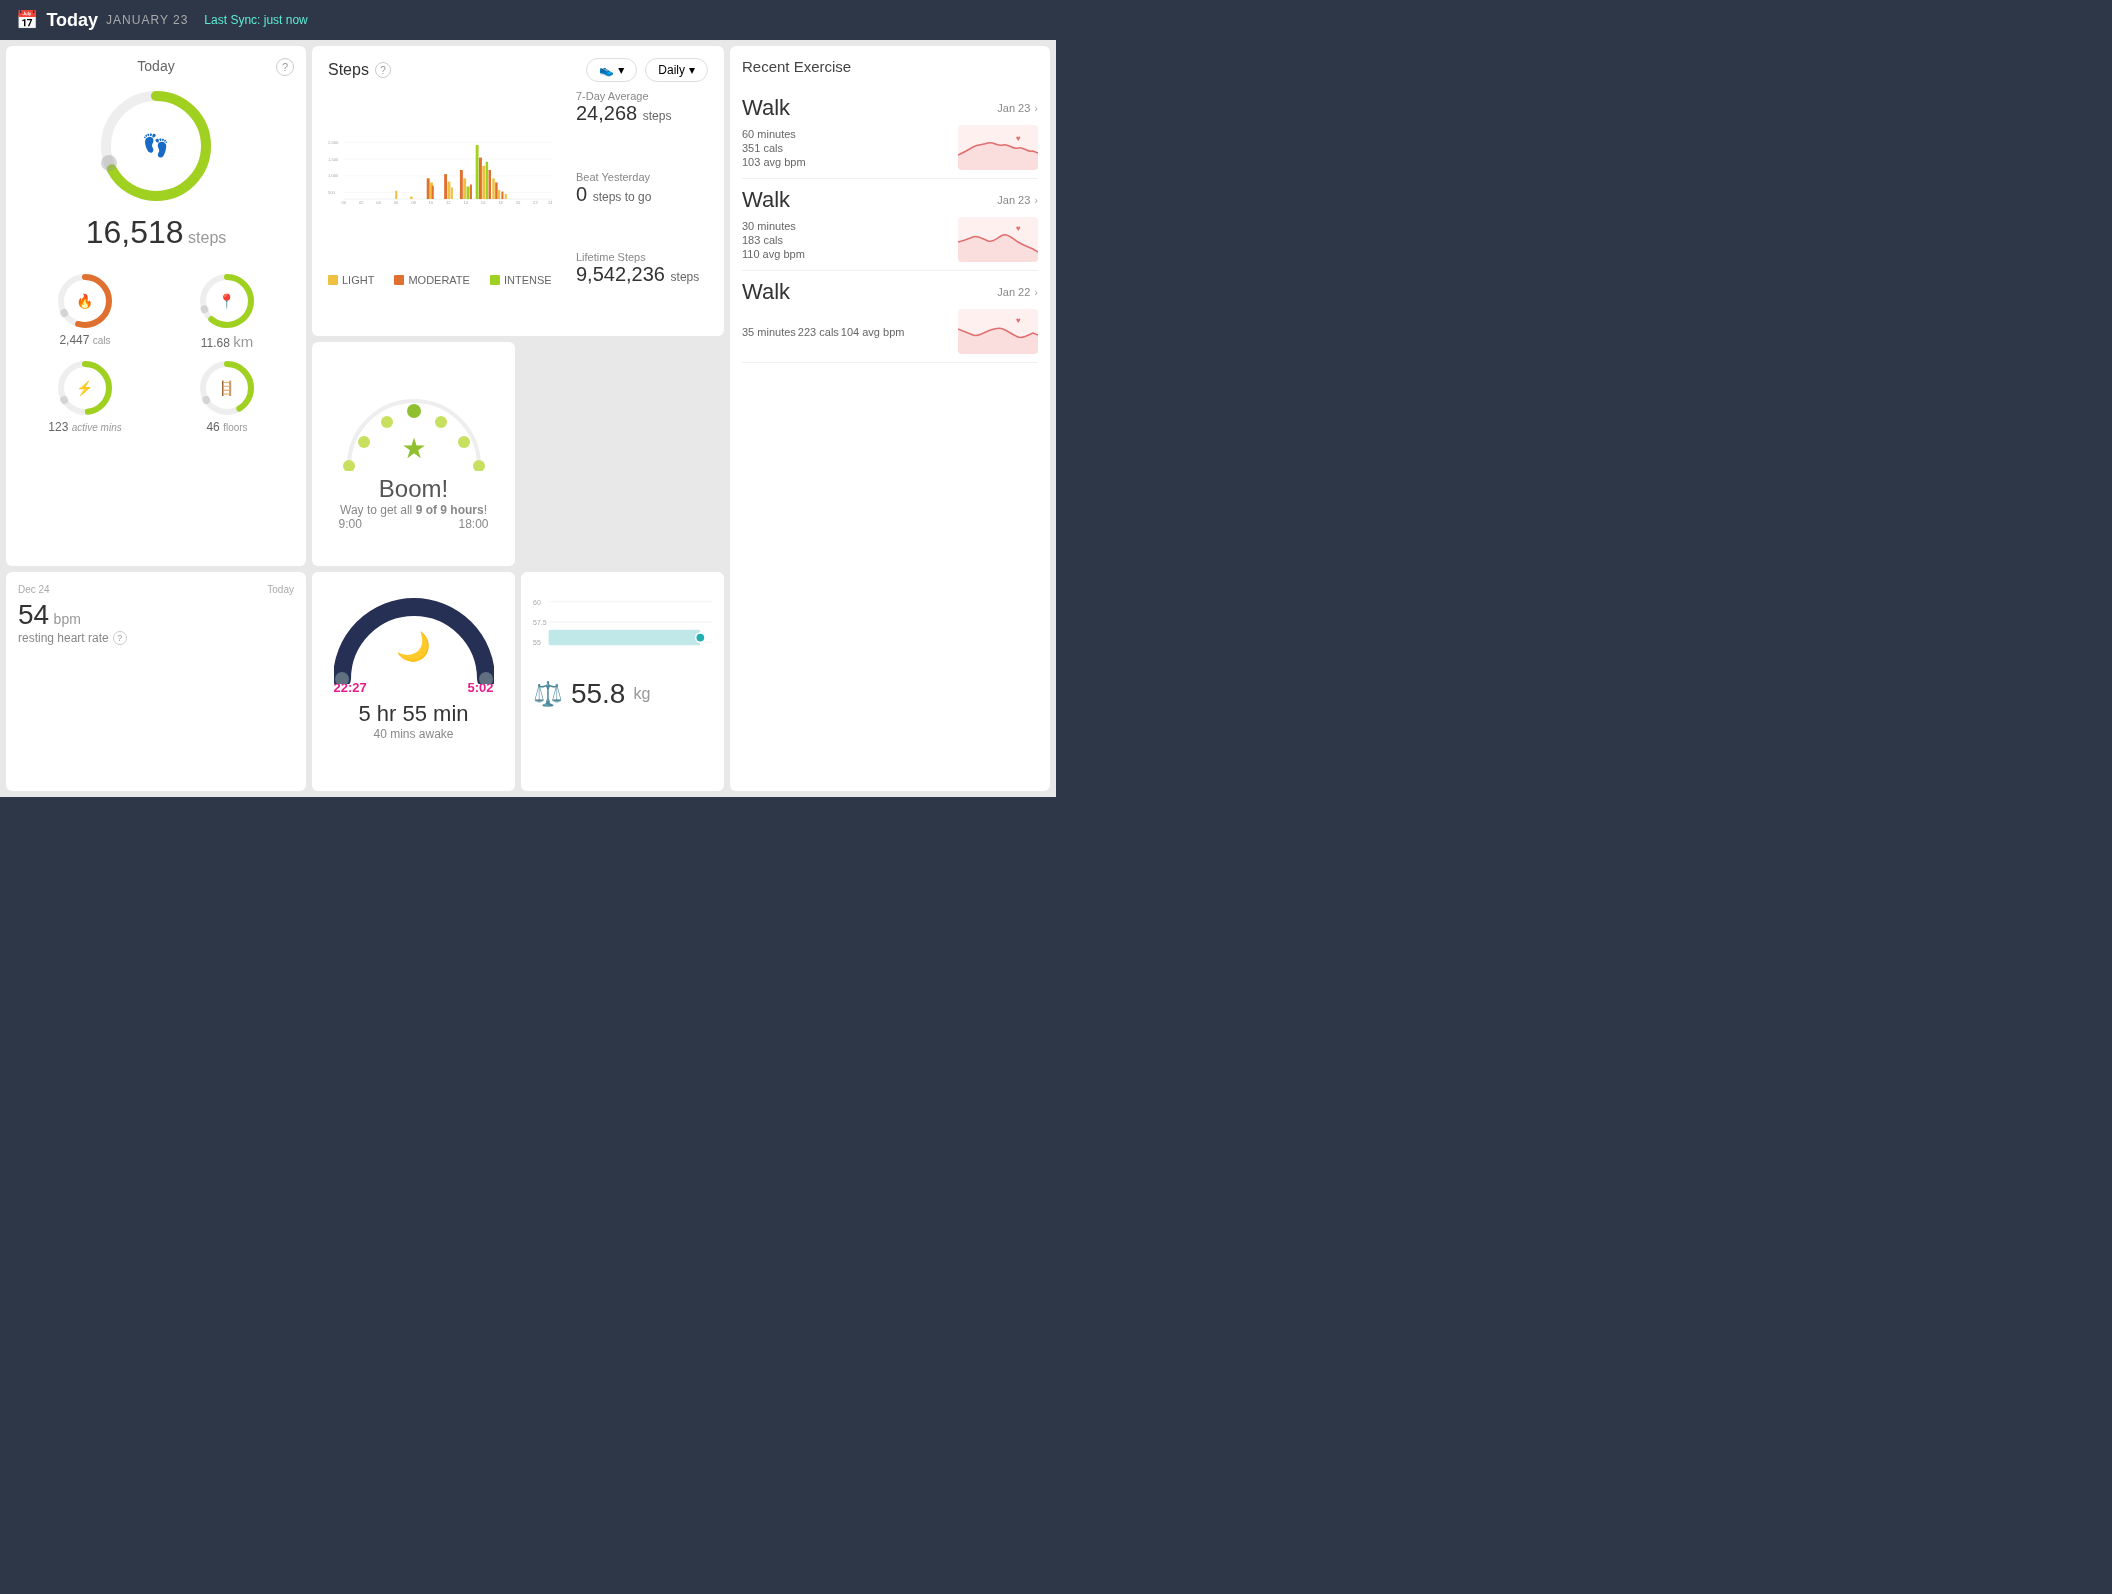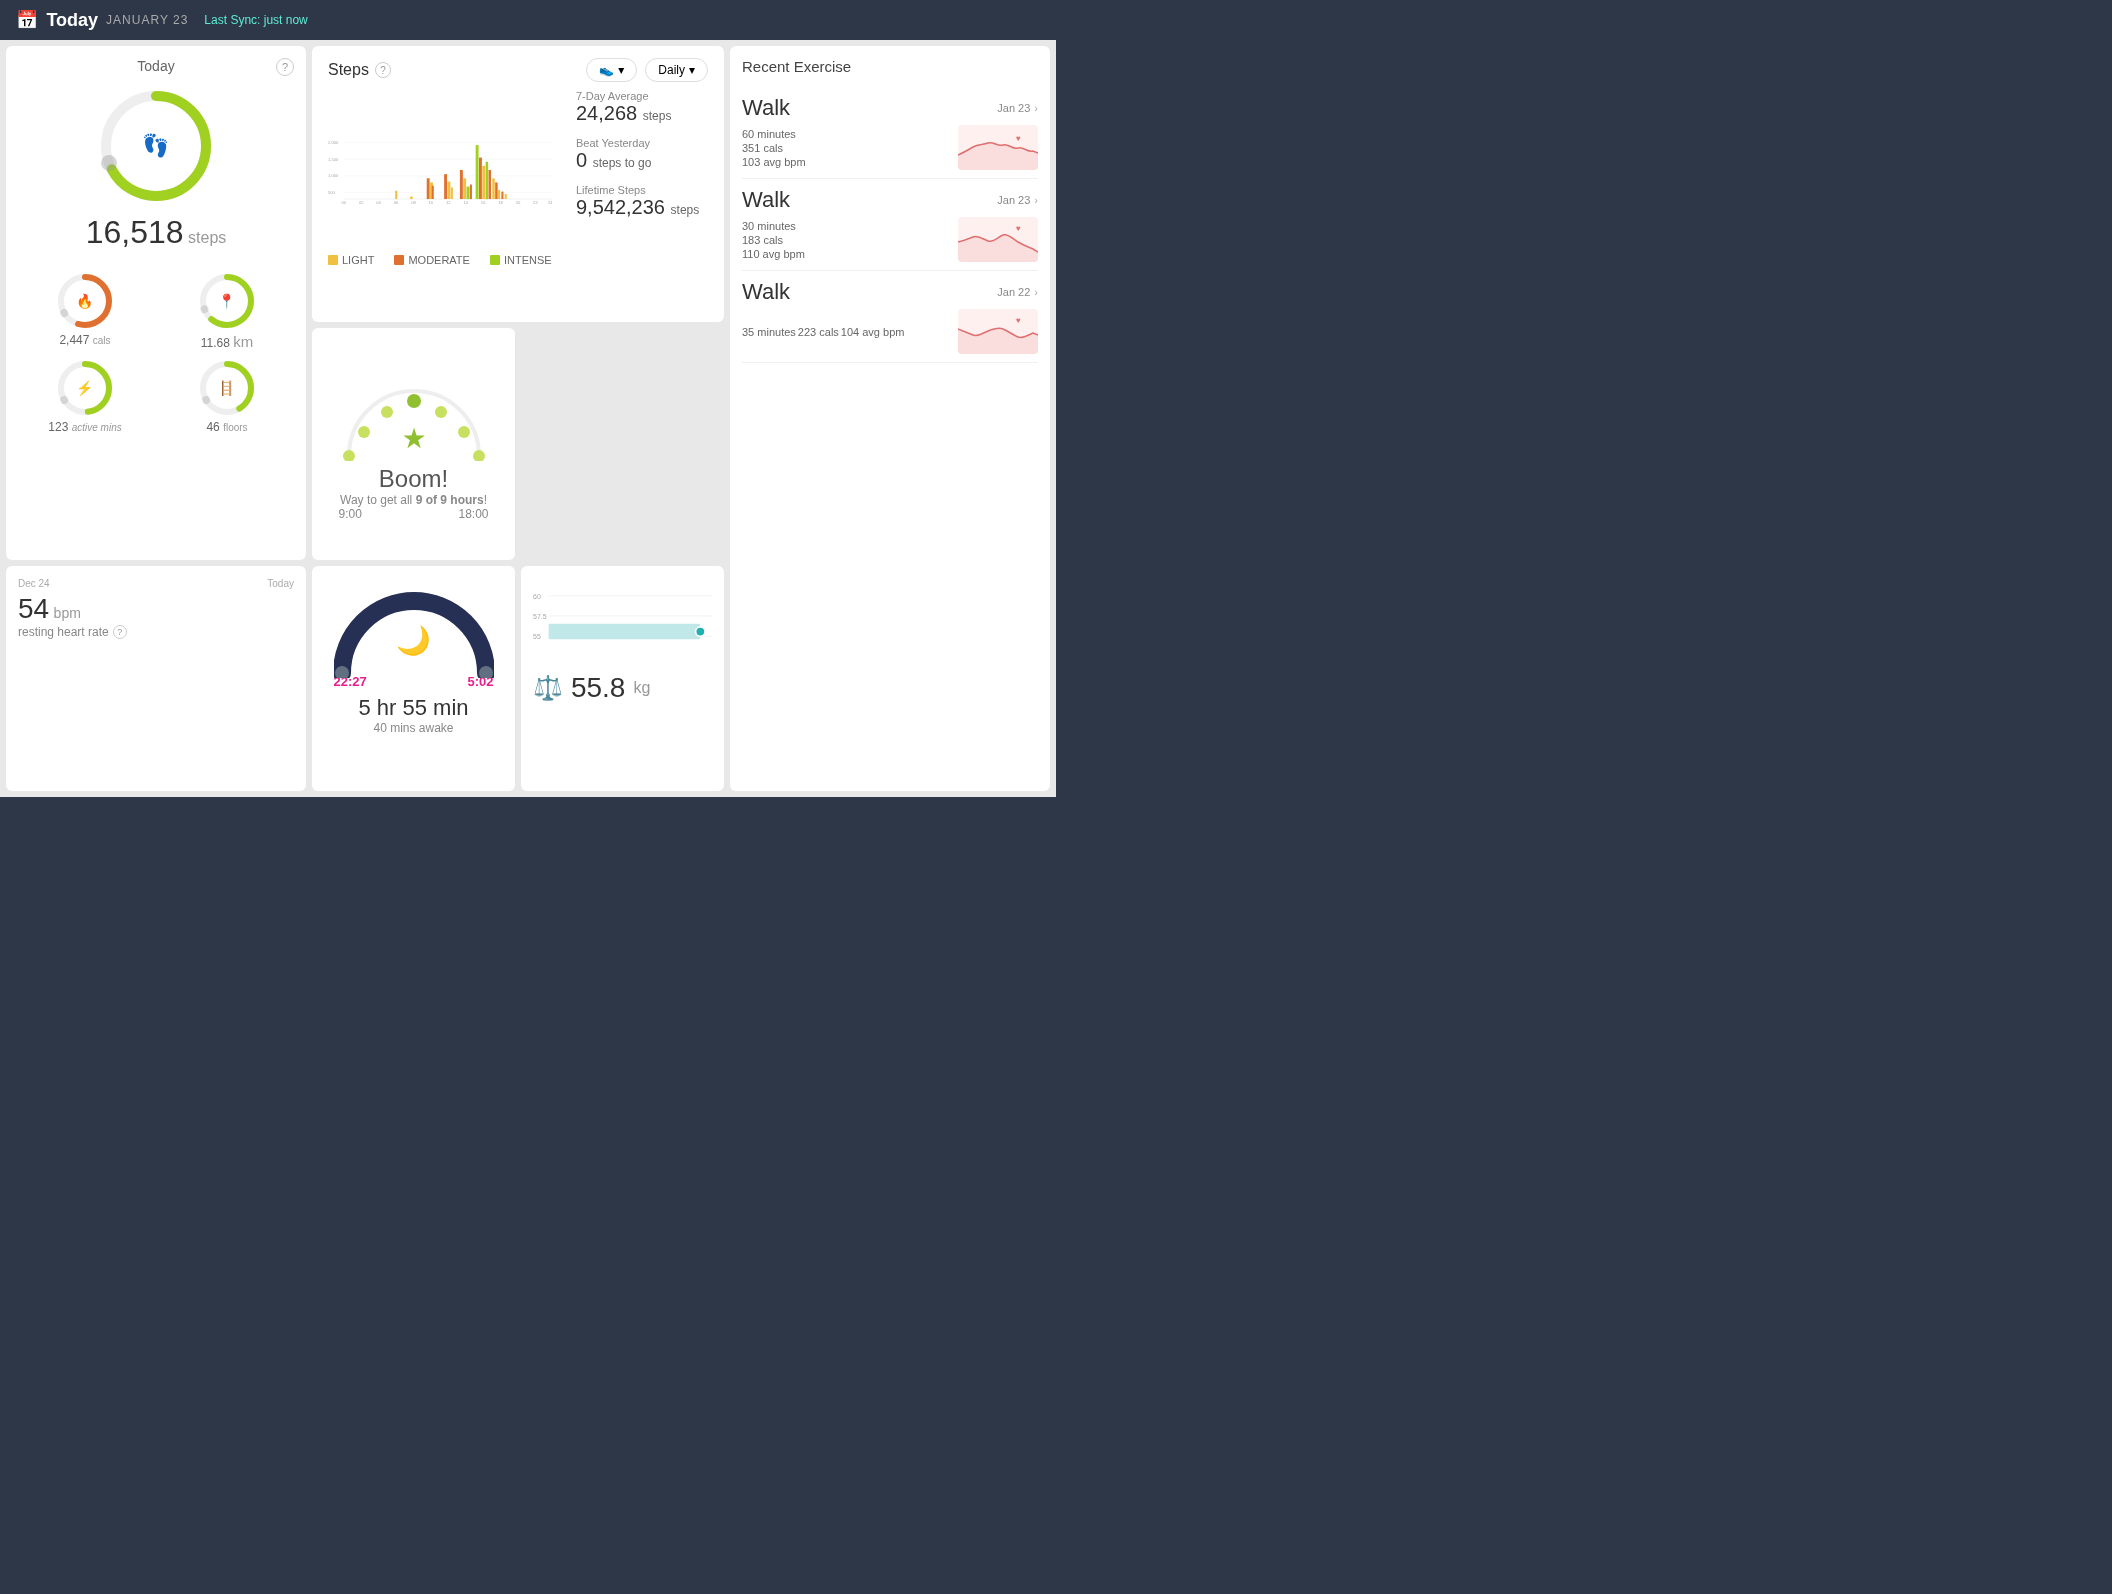--- a/index.html
+++ b/index.html
@@ -30,21 +30,21 @@
     
     .mini-stats { display: grid; grid-template-columns: 1fr 1fr; gap: 8px; width: 100%; margin-top: 8px; }
     .mini-stat { display: flex; flex-direction: column; align-items: center; }
     .mini-ring { position: relative; width: 60px; height: 60px; margin-bottom: 2px; }
     .mini-ring svg { width: 60px; height: 60px; }
     .mini-ring-icon { position: absolute; top: 50%; left: 50%; transform: translate(-50%, -50%); font-size: 14px; }
     .mini-label { font-size: 12px; color: #666; text-align: center; }
     .steps-chart-header { display: flex; align-items: center; justify-content: space-between; margin-bottom: 8px; }
     .steps-chart-title { font-size: 16px; font-weight: 500; display: flex; align-items: center; gap: 6px; }
     .chart-btn { border: 1px solid #ddd; border-radius: 20px; padding: 4px 12px; font-size: 12px; cursor: pointer; display: flex; align-items: center; gap: 4px; background: white; }
-    .chart-legend { display: flex; gap: 20px; margin-top: 0; }
+    .chart-legend { display: flex; gap: 20px; margin-top: 20px; }
     .legend-item { display: flex; align-items: center; gap: 4px; font-size: 11px; color: #666; }
     .legend-dot { width: 10px; height: 10px; border-radius: 1px; }
 
     
     .boom-card { display: flex; flex-direction: column; align-items: center; justify-content: center; padding: 16px; }
 
     
     .friends-card { display: flex; flex-direction: column; align-items: center; justify-content: center; }
 
     
@@ -254,21 +254,21 @@
             <div class="legend-dot" style="background:#e07030;"></div>
             <span>MODERATE</span>
           </div>
           <div class="legend-item">
             <div class="legend-dot" style="background:#a0d020;"></div>
             <span>INTENSE</span>
           </div>
         </div>
       </div>
 
-      <div style="width:140px; display:flex; flex-direction:column; gap:12px; padding-left:8px;">
+      <div style="width:140px; display:flex; flex-direction:column; gap:12px; padding-left:8px;justify-content:space-between;">
         <div>
           <div style="font-size:11px;color:#888;">7-Day Average</div>
           <div style="font-size:20px;font-weight:300;">
             <span>24,268</span>
             <span style="font-size:12px;color:#666;">steps</span>
           </div>
         </div>
         <div>
           <div style="font-size:11px;color:#888;">Beat Yesterday</div>
           <div style="font-size:20px;font-weight:300;">

